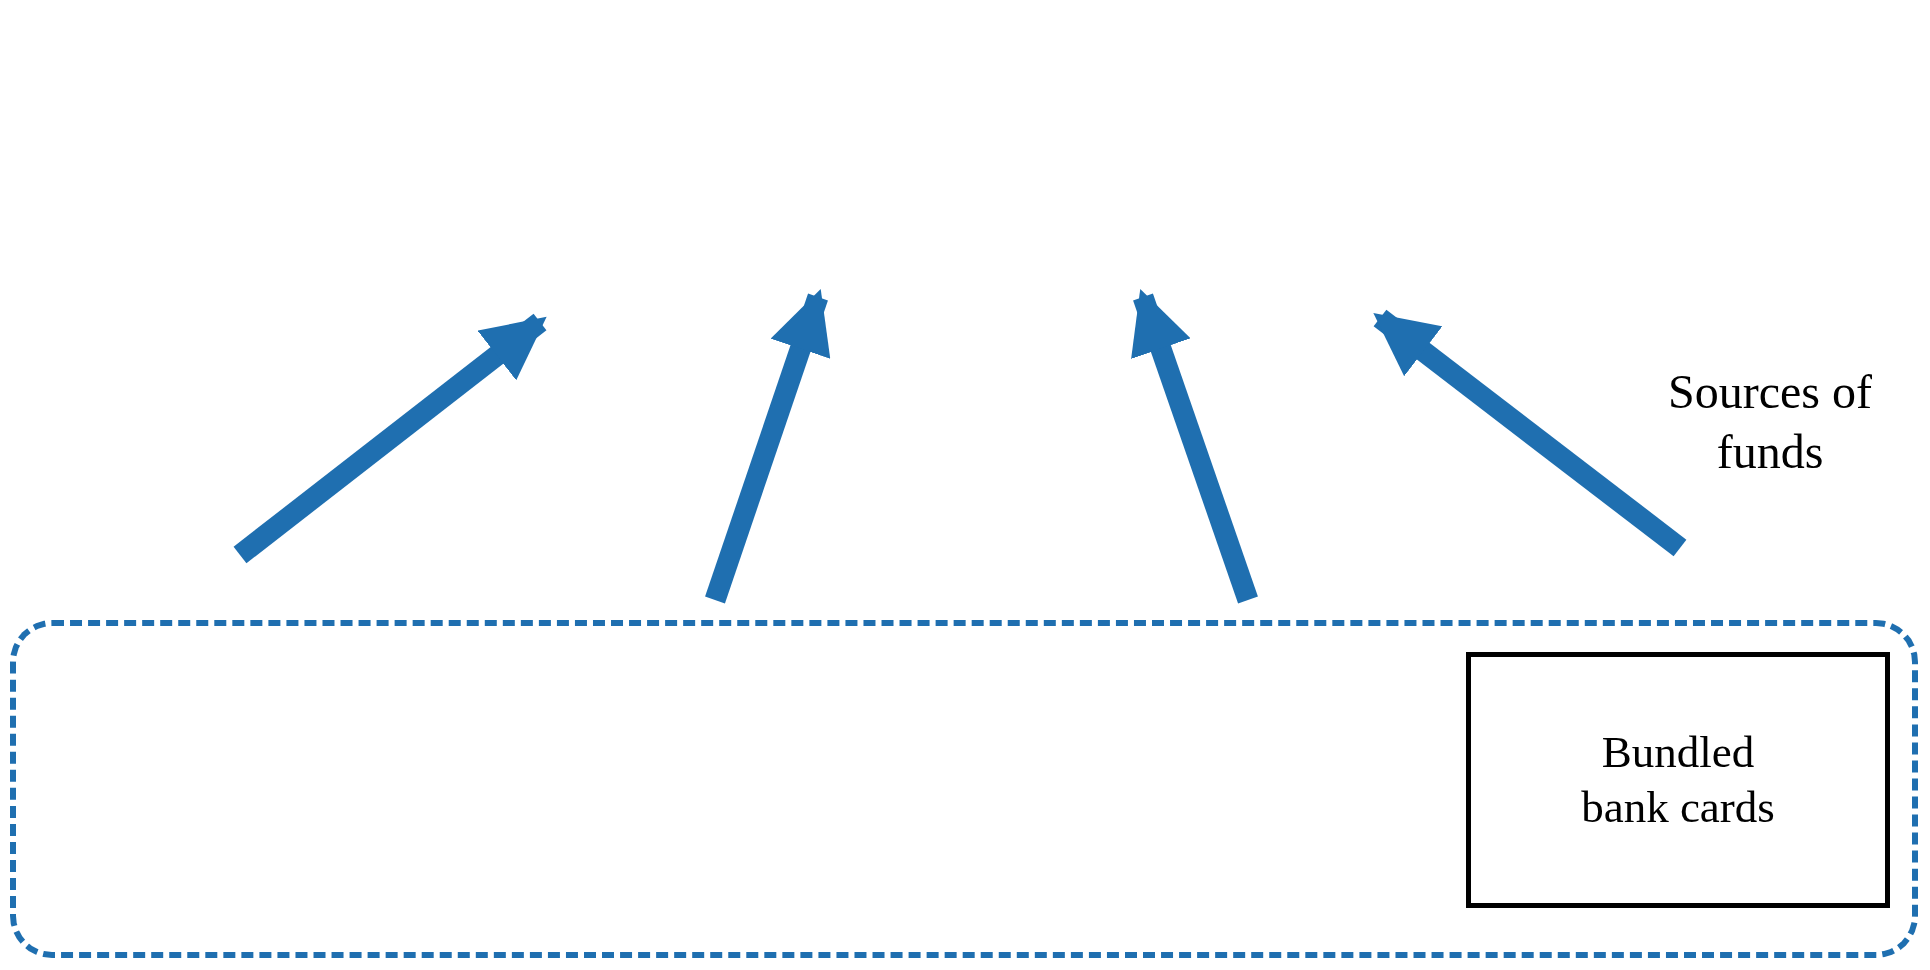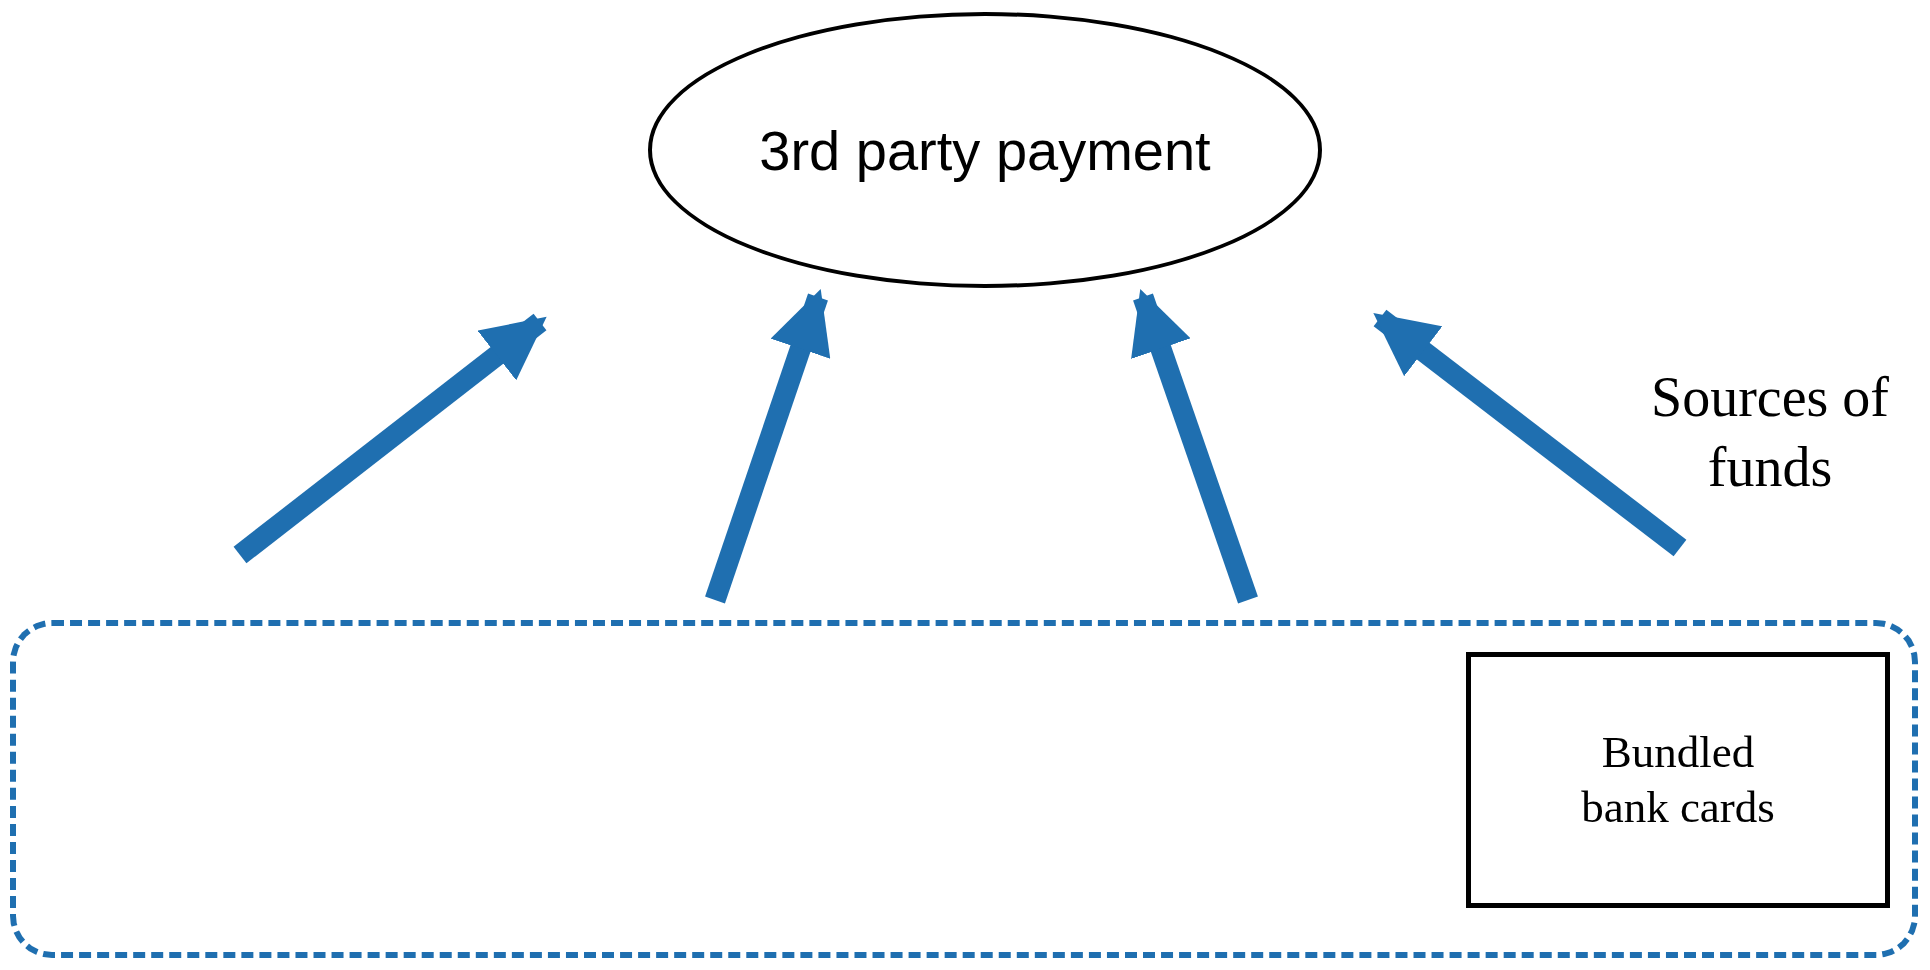--- a/index.html
+++ b/index.html
@@ -44,21 +44,21 @@
     left: 0;
     top: 0;
     z-index: 2;
   }
   
   .side-label {
     position: absolute;
     left: 1610px;
     top: 362px;
     width: 320px;
-    font-size: 56px;
+    font-size: 48px;
     line-height: 1.25;
     color: #000000;
     text-align: center;
     white-space: pre-line;
     z-index: 3;
   }
   
   .group-container {
     position: absolute;
     left: 10px;
@@ -94,23 +94,20 @@
   #box-0 { left: 68px;   width: 400px; }
   #box-1 { left: 511px;  width: 431px; }
   #box-2 { left: 982px;  width: 434px; }
   #box-3 { left: 1466px; width: 424px; }
 </style>
 </head>
 <body>
 
 <div id="canvas">
 
-  <div class="ellipse-node">
-    <div class="title">3rd party payment</div>
-  </div>
 
   <svg id="arrows" width="1930" height="970" viewBox="0 0 1930 970">
     <defs>
       <marker id="arrowhead" markerWidth="3.2" markerHeight="3" refX="2.6" refY="1.5" orient="auto" markerUnits="strokeWidth">
         <path d="M0,0 L3,1.5 L0,3 Z" fill="#1F6FB0"></path>
       </marker>
     </defs>
     <line x1="240" y1="555" x2="540" y2="322" stroke="#1F6FB0" stroke-width="21" marker-end="url(#arrowhead)"></line>
     <line x1="715" y1="600" x2="818" y2="297" stroke="#1F6FB0" stroke-width="21" marker-end="url(#arrowhead)"></line>
     <line x1="1248" y1="600" x2="1143" y2="297" stroke="#1F6FB0" stroke-width="21" marker-end="url(#arrowhead)"></line>

